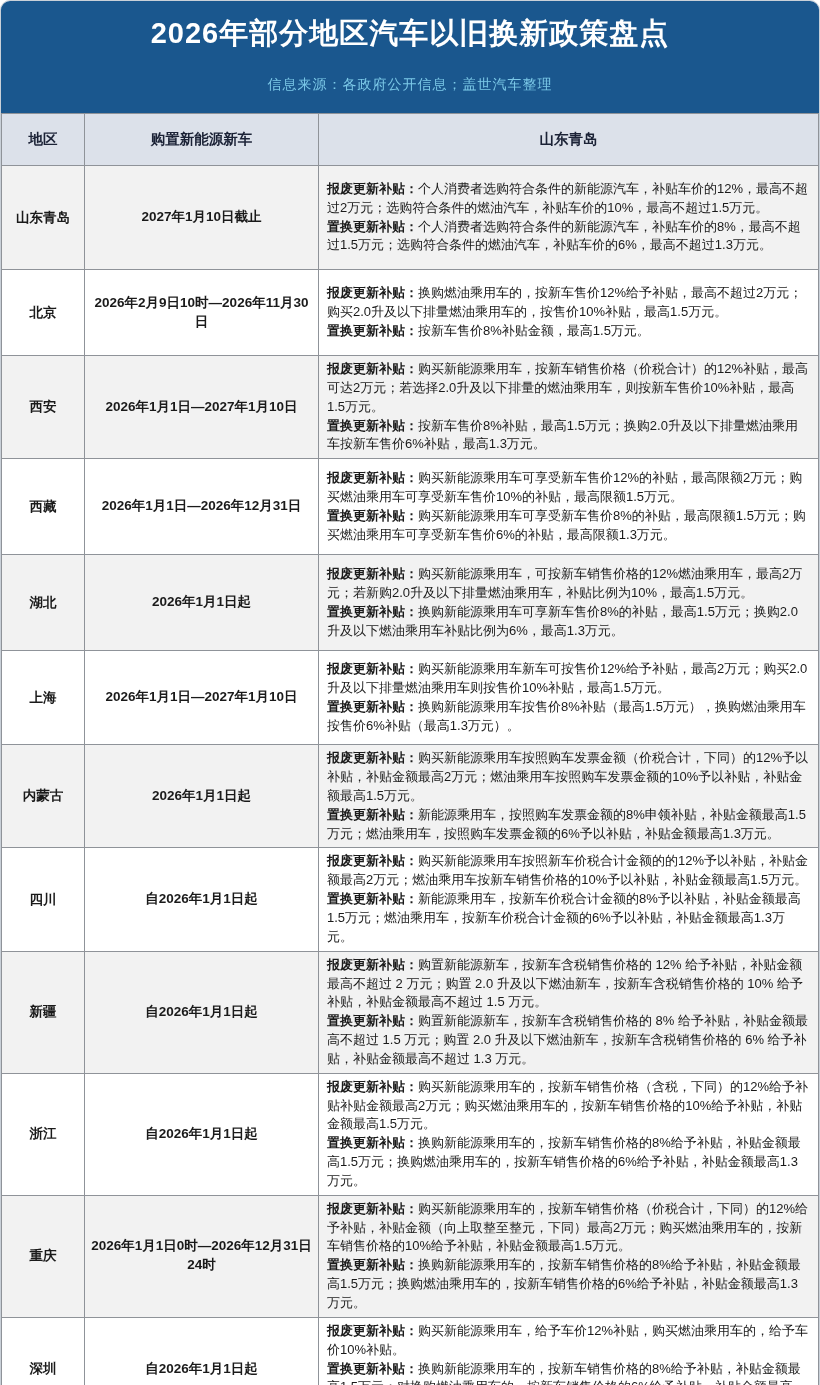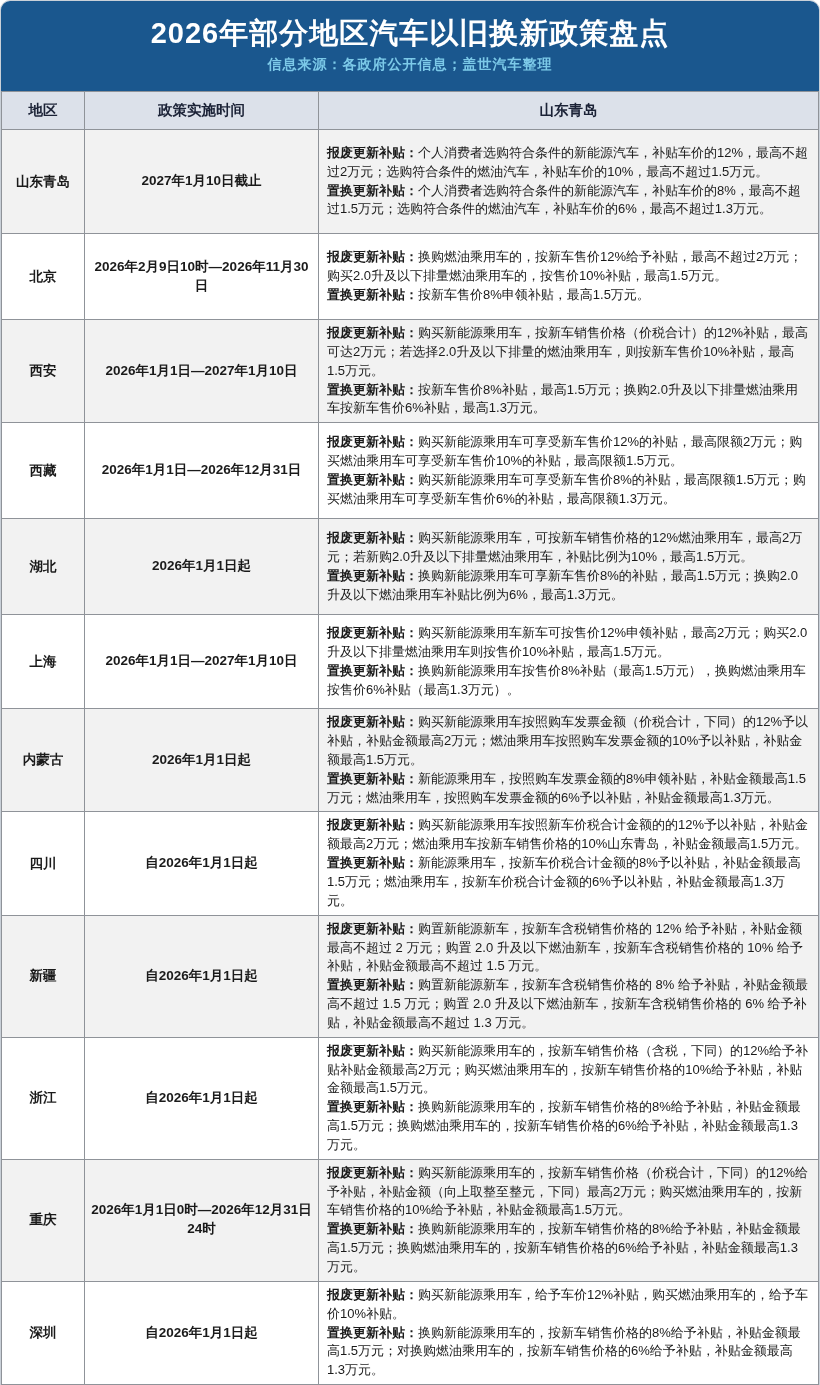--- a/index.html
+++ b/index.html
@@ -14,53 +14,53 @@
     min-height: 1385px;
     box-sizing: border-box;
     border: 1px solid #c9d0d8;
     border-radius: 10px;
     overflow: hidden;
     background: #ffffff;
   }
   
   .banner {
     background: #1A578E;
-    height: 90px;
+    height: 112px;
     box-sizing: border-box;
     padding-top: 13px;
     text-align: center;
   }
   .banner .title {
     color: #ffffff;
     font-size: 29px;
     font-weight: 700;
     letter-spacing: 1px;
     line-height: 38px;
   }
   .banner .subtitle {
-    margin-top: 4px;
+    margin-top: 24px;
     color: #7CC9E8;
     font-size: 14px;
-    font-weight: 700;
+    font-weight: 400;
     letter-spacing: 1px;
   }
   
   table {
     width: 100%;
     border-collapse: collapse;
     table-layout: fixed;
   }
   col.col-region { width: 83px; }
   col.col-time   { width: 234px; }
   th, td {
     border: 1px solid #8f9399;
     box-sizing: border-box;
     vertical-align: middle;
   }
-  thead tr { height: 38px; }
+  thead tr { height: 52px; }
   th {
     background: #dce1ea;
     color: #1b2236;
     font-size: 14.5px;
     font-weight: 700;
     text-align: center;
   }
   tbody tr:nth-child(odd)  td { background: #f2f2f2; }
   tbody tr:nth-child(even) td { background: #ffffff; }
   td.c-region {
@@ -113,41 +113,41 @@
 
   <table>
     <colgroup>
       <col class="col-region">
         <col class="col-time">
         <col class="col-policy">
     </colgroup>
     <thead>
       <tr>
         <th>地区</th>
-        <th>政策实施时间</th>
+        <th>购置新能源新车</th>
         <th>山东青岛</th>
       </tr>
     </thead>
     <tbody>
 
       <tr>
         <td class="c-region">山东青岛</td>
         <td class="c-time">2027年1月10日截止</td>
         <td class="c-policy">
           <p><b class="plabel">报废更新补贴：</b><span>个人消费者选购符合条件的新能源汽车，补贴车价的12%，最高不超过2万元；选购符合条件的燃油汽车，补贴车价的10%，最高不超过1.5万元。</span></p>
           <p><b class="plabel">置换更新补贴：</b><span>个人消费者选购符合条件的新能源汽车，补贴车价的8%，最高不超过1.5万元；选购符合条件的燃油汽车，补贴车价的6%，最高不超过1.3万元。</span></p>
         </td>
       </tr>
 
       <tr>
         <td class="c-region">北京</td>
         <td class="c-time">2026年2月9日10时—2026年11月30日</td>
         <td class="c-policy">
           <p><b class="plabel">报废更新补贴：</b><span>换购燃油乘用车的，按新车售价12%给予补贴，最高不超过2万元；购买2.0升及以下排量燃油乘用车的，按售价10%补贴，最高1.5万元。</span></p>
-          <p><b class="plabel">置换更新补贴：</b><span>按新车售价8%申领补贴，最高1.5万元。</span></p>
+          <p><b class="plabel">置换更新补贴：</b><span>按新车售价8%补贴金额，最高1.5万元。</span></p>
         </td>
       </tr>
 
       <tr>
         <td class="c-region">西安</td>
         <td class="c-time">2026年1月1日—2027年1月10日</td>
         <td class="c-policy">
           <p><b class="plabel">报废更新补贴：</b><span>购买新能源乘用车，按新车销售价格（价税合计）的12%补贴，最高可达2万元；若选择2.0升及以下排量的燃油乘用车，则按新车售价10%补贴，最高1.5万元。</span></p>
           <p><b class="plabel">置换更新补贴：</b><span>按新车售价8%补贴，最高1.5万元；换购2.0升及以下排量燃油乘用车按新车售价6%补贴，最高1.3万元。</span></p>
         </td>
@@ -168,39 +168,39 @@
         <td class="c-policy">
           <p><b class="plabel">报废更新补贴：</b><span>购买新能源乘用车，可按新车销售价格的12%燃油乘用车，最高2万元；若新购2.0升及以下排量燃油乘用车，补贴比例为10%，最高1.5万元。</span></p>
           <p><b class="plabel">置换更新补贴：</b><span>换购新能源乘用车可享新车售价8%的补贴，最高1.5万元；换购2.0升及以下燃油乘用车补贴比例为6%，最高1.3万元。</span></p>
         </td>
       </tr>
 
       <tr>
         <td class="c-region">上海</td>
         <td class="c-time">2026年1月1日—2027年1月10日</td>
         <td class="c-policy">
-          <p><b class="plabel">报废更新补贴：</b><span>购买新能源乘用车新车可按售价12%申领补贴，最高2万元；购买2.0升及以下排量燃油乘用车则按售价10%补贴，最高1.5万元。</span></p>
+          <p><b class="plabel">报废更新补贴：</b><span>购买新能源乘用车新车可按售价12%给予补贴，最高2万元；购买2.0升及以下排量燃油乘用车则按售价10%补贴，最高1.5万元。</span></p>
           <p><b class="plabel">置换更新补贴：</b><span>换购新能源乘用车按售价8%补贴（最高1.5万元），换购燃油乘用车按售价6%补贴（最高1.3万元）。</span></p>
         </td>
       </tr>
 
       <tr>
         <td class="c-region">内蒙古</td>
         <td class="c-time">2026年1月1日起</td>
         <td class="c-policy">
           <p><b class="plabel">报废更新补贴：</b><span>购买新能源乘用车按照购车发票金额（价税合计，下同）的12%予以补贴，补贴金额最高2万元；燃油乘用车按照购车发票金额的10%予以补贴，补贴金额最高1.5万元。</span></p>
           <p><b class="plabel">置换更新补贴：</b><span>新能源乘用车，按照购车发票金额的8%申领补贴，补贴金额最高1.5万元；燃油乘用车，按照购车发票金额的6%予以补贴，补贴金额最高1.3万元。</span></p>
         </td>
       </tr>
 
       <tr>
         <td class="c-region">四川</td>
         <td class="c-time">自2026年1月1日起</td>
         <td class="c-policy">
-          <p><b class="plabel">报废更新补贴：</b><span>购买新能源乘用车按照新车价税合计金额的的12%予以补贴，补贴金额最高2万元；燃油乘用车按新车销售价格的10%山东青岛，补贴金额最高1.5万元。</span></p>
+          <p><b class="plabel">报废更新补贴：</b><span>购买新能源乘用车按照新车价税合计金额的的12%予以补贴，补贴金额最高2万元；燃油乘用车按新车销售价格的10%予以补贴，补贴金额最高1.5万元。</span></p>
           <p><b class="plabel">置换更新补贴：</b><span>新能源乘用车，按新车价税合计金额的8%予以补贴，补贴金额最高1.5万元；燃油乘用车，按新车价税合计金额的6%予以补贴，补贴金额最高1.3万元。</span></p>
         </td>
       </tr>
 
       <tr>
         <td class="c-region">新疆</td>
         <td class="c-time">自2026年1月1日起</td>
         <td class="c-policy">
           <p><b class="plabel">报废更新补贴：</b><span>购置新能源新车，按新车含税销售价格的 12% 给予补贴，补贴金额最高不超过 2 万元；购置 2.0 升及以下燃油新车，按新车含税销售价格的 10% 给予补贴，补贴金额最高不超过 1.5 万元。</span></p>
           <p><b class="plabel">置换更新补贴：</b><span>购置新能源新车，按新车含税销售价格的 8% 给予补贴，补贴金额最高不超过 1.5 万元；购置 2.0 升及以下燃油新车，按新车含税销售价格的 6% 给予补贴，补贴金额最高不超过 1.3 万元。</span></p>

